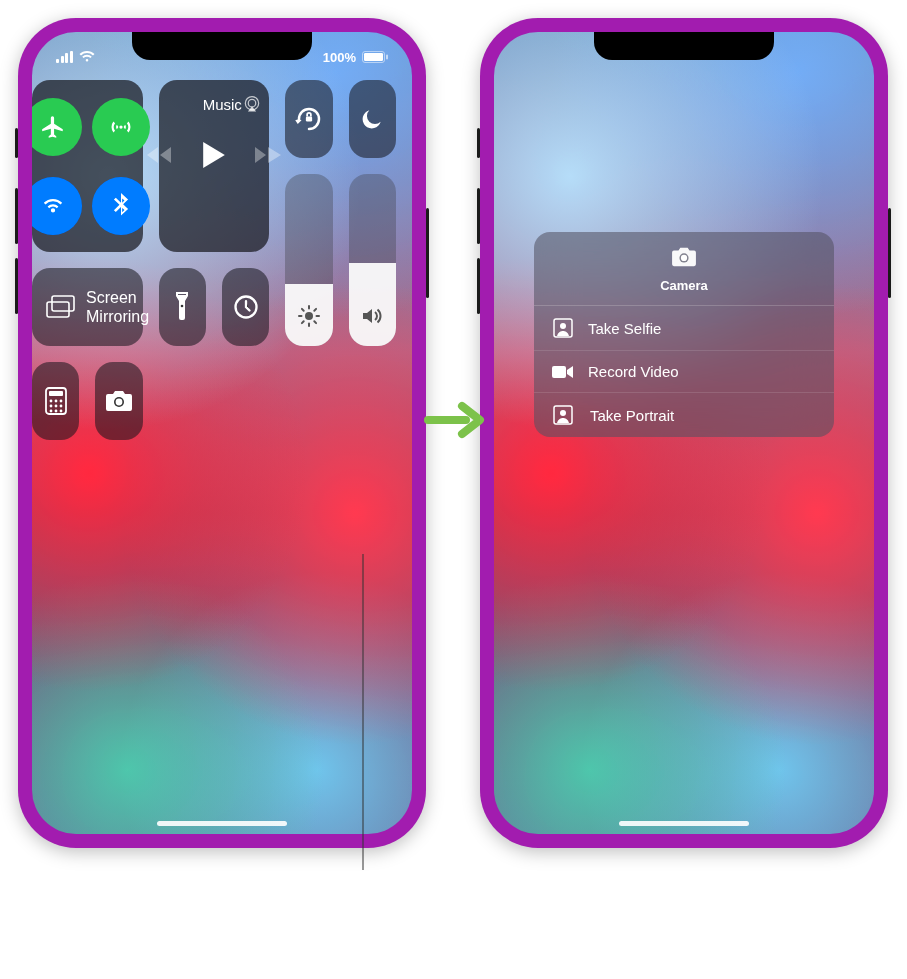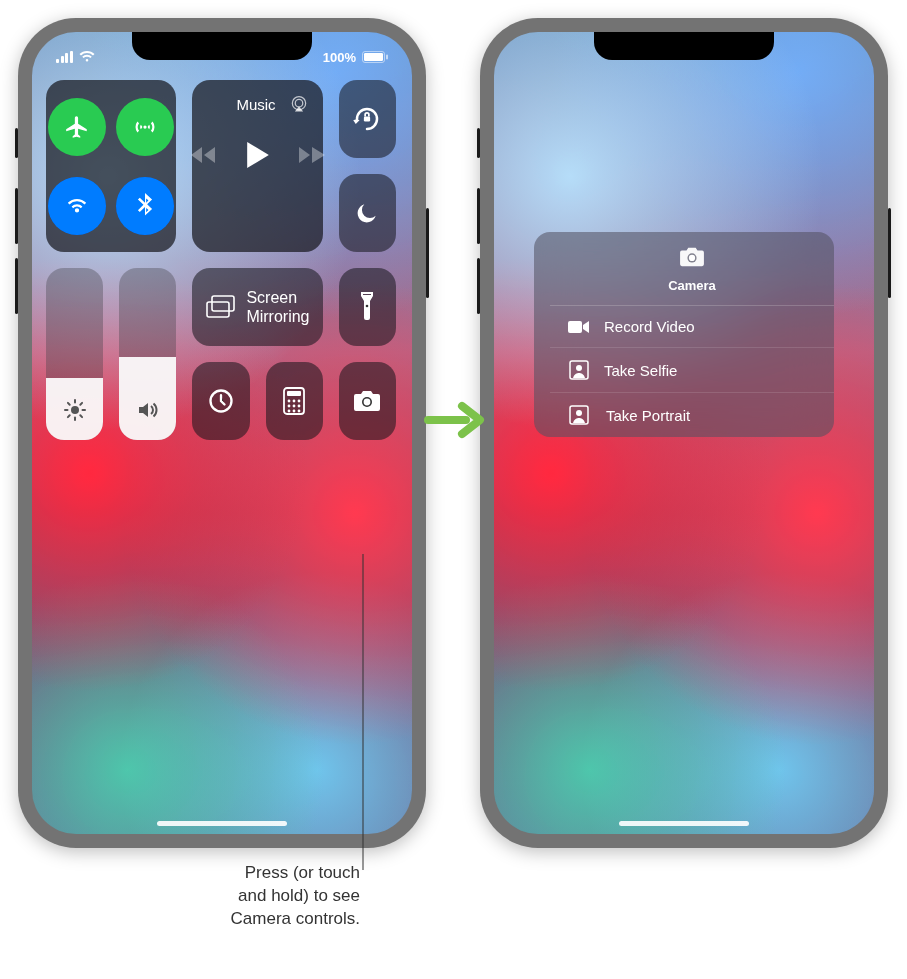--- a/index.html
+++ b/index.html
@@ -14,21 +14,21 @@
   .stage {
     position: relative;
     width: 907px;
     height: 979px;
   }
   .phone {
     position: absolute;
     width: 408px;
     height: 830px;
     border-radius: 58px;
-    background: #737373;
+    background: #a21caf;
     box-shadow: 0 4px 18px rgba(0,0,0,0.25);
     padding: 14px;
   }
   .phone.left { left: 18px; top: 18px; }
   .phone.right { left: 480px; top: 18px; }
   .screen {
     position: relative;
     width: 100%;
     height: 100%;
     border-radius: 44px;
@@ -80,23 +80,23 @@
   .status .sleft, .status .sright { display:flex; align-items:center; gap:6px; }
   .bars { display:flex; align-items:flex-end; gap:1.5px; height:12px;}
   .bars i { width:3px; background:#fff; border-radius:1px; display:block;}
   .bars i:nth-child(1){height:4px;} .bars i:nth-child(2){height:7px;}
   .bars i:nth-child(3){height:10px;} .bars i:nth-child(4){height:12px;}
   .wifi-svg, .batt-svg, .airplay-svg { display:block; }
 
   
   .cc {
     position:absolute;
-    top:48px; left:14px; right:16px;
+    top:48px; left:0; right:16px;
     display:grid;
-    grid-template-columns: repeat(5, 1fr);
+    grid-template-columns: repeat(6, 1fr);
     grid-auto-rows: 78px;
     gap: 16px;
     z-index:30;
   }
   .tile {
     background: rgba(20,20,25,0.55);
     border-radius: 18px;
     display:flex;
     align-items:center;
     justify-content:center;
@@ -185,21 +185,20 @@
     position:absolute;
     top:200px; left:50%;
     transform:translateX(-50%);
     width: 300px;
     background: rgba(80,80,95,0.55);
     backdrop-filter: blur(20px);
     border-radius:16px;
     overflow:hidden;
     color:#fff;
     z-index:30;
-    padding-left:16px;
   }
   .popup-head {
     text-align:center;
     padding:14px 0 12px;
     border-bottom:1px solid rgba(255,255,255,0.18);
   }
   .popup-head .ttl { font-size:13px; font-weight:600; margin-top:6px; display:block;}
   .popup-row {
     display:flex; align-items:center;
     gap:14px;
@@ -437,56 +436,51 @@
           <svg width="28" height="22" viewBox="0 0 30 24">
               <path fill="#fff" d="M4 5h5l2-3h8l2 3h5a2 2 0 012 2v13a2 2 0 01-2 2H4a2 2 0 01-2-2V7a2 2 0 012-2z" opacity="0.95"></path>
               <circle cx="15" cy="13" r="5" fill="rgba(80,80,95,0.7)"></circle>
               <circle cx="15" cy="13" r="3.4" fill="#fff"></circle>
             </svg>
           <span class="ttl">Camera</span>
         </div>
 
         <div class="popup-row">
           <span class="picon">
+              <svg width="20" height="20" viewBox="0 0 20 20">
+                <rect x="1" y="1" width="18" height="18" rx="2" fill="none" stroke="#fff" stroke-width="1.5"></rect>
+                <circle cx="10" cy="8" r="3" fill="#fff"></circle>
+                <path d="M4 18c1-4 4-5 6-5s5 1 6 5" fill="#fff"></path>
+              </svg>
+            </span>
+          <span>Take Selfie</span>
+        </div>
+        <div class="popup-row">
+          <span class="picon">
               <svg width="22" height="16" viewBox="0 0 22 16">
                 <rect x="0" y="2" width="14" height="12" rx="2" fill="#fff"></rect>
                 <path d="M15 6l6-4v12l-6-4V6z" fill="#fff"></path>
               </svg>
             </span>
           <span>Record Video</span>
         </div>
         <div class="popup-row">
           <span class="picon">
               <svg width="20" height="20" viewBox="0 0 20 20">
                 <rect x="1" y="1" width="18" height="18" rx="2" fill="none" stroke="#fff" stroke-width="1.5"></rect>
                 <circle cx="10" cy="8" r="3" fill="#fff"></circle>
                 <path d="M4 18c1-4 4-5 6-5s5 1 6 5" fill="#fff"></path>
               </svg>
             </span>
-          <span>Take Selfie</span>
-        </div>
-        <div class="popup-row">
-          <span class="picon">
-              <svg width="20" height="20" viewBox="0 0 20 20">
-                <rect x="1" y="1" width="18" height="18" rx="2" fill="none" stroke="#fff" stroke-width="1.5"></rect>
-                <circle cx="10" cy="8" r="3" fill="#fff"></circle>
-                <path d="M4 18c1-4 4-5 6-5s5 1 6 5" fill="#fff"></path>
-              </svg>
-            </span>
           <span>Take Portrait</span>
         </div>
       </div>
 
       <div class="home-ind"></div>
     </div>
   </div>
 
   <svg class="callout-svg" width="907" height="979">
     <path d="M 363 554 L 363 870" stroke="#333" stroke-width="1" fill="none"></path>
   </svg>
 
-  <div class="callout">
-    <span>Press (or touch</span><br>
-    <span>and hold) to see</span><br>
-    <span>Camera controls.</span>
-  </div>
 
 </div>
 
 </body></html>

